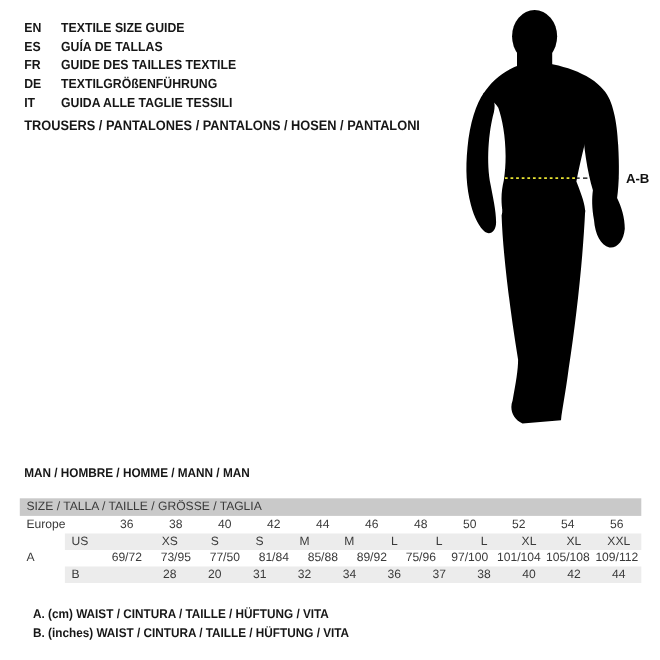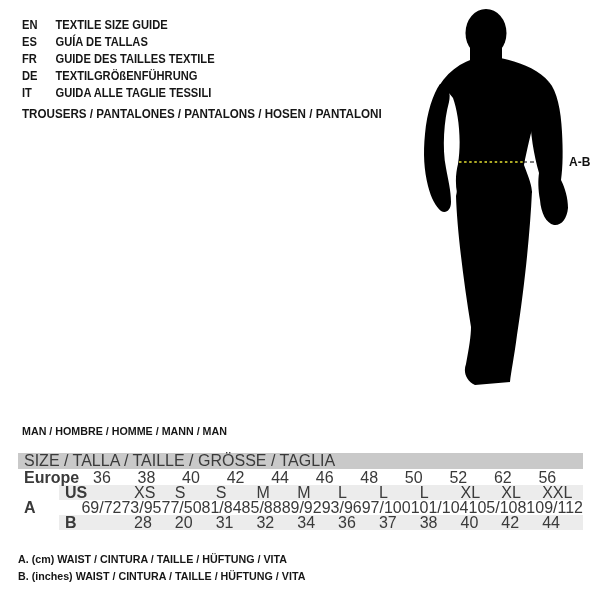--- a/index.html
+++ b/index.html
@@ -17,29 +17,29 @@
   .category{position:absolute;left:22px;top:107px;font-size:12.5px;}
   
   .figure{position:absolute;left:406px;top:0;width:200px;height:400px;}
   .sil{fill:var(--silhouette,#000);}
   .waist-on{stroke:var(--measure_line_on_body,#e8e332);stroke-width:1.6;stroke-dasharray:2.5 2.6;}
   .waist-off{stroke:var(--measure_line_off_body,#000);stroke-width:1.2;stroke-dasharray:4 3;}
   .ab-label{font-size:12px;font-weight:600;fill:#111;font-family:"Liberation Sans",sans-serif;}
   
   .man-title{position:absolute;left:22px;top:425px;font-size:11.5px;}
   .size-table{position:absolute;left:18px;top:453px;width:565px;
-              font-size:16px;color:var(--table_text,#3a3a3a);}
+              font-size:11px;color:var(--table_text,#3a3a3a);}
   .thead{height:16px;line-height:16px;background:var(--table_header_bg,#c9c9c9);
          padding-left:6px;margin-bottom:1px;}
   .trow{display:flex;height:15px;line-height:15px;}
   .trow.stripe{background:var(--table_stripe_bg,#ececec);margin-left:41px;}
-  .tlabel{width:75px;padding-left:6px;box-sizing:border-box;font-weight:bold;}
-  .tcell{flex:1;text-align:left;}
+  .tlabel{width:75px;padding-left:6px;box-sizing:border-box;}
+  .tcell{flex:1;text-align:center;}
   
-  .notes{position:absolute;left:18px;top:550px;}
+  .notes{position:absolute;left:30px;top:550px;}
   .note-line{height:17.5px;font-size:11.5px;display:flex;align-items:center;}
 </style>
 </head>
 <body>
 
 <div class="canvas">
 
   <div class="lang-list bc">
     <div class="lang-row">
       <span class="code">EN</span>
@@ -88,21 +88,21 @@
       <div class="tlabel">Europe</div>
       <div class="tcell">36</div>
       <div class="tcell">38</div>
       <div class="tcell">40</div>
       <div class="tcell">42</div>
       <div class="tcell">44</div>
       <div class="tcell">46</div>
       <div class="tcell">48</div>
       <div class="tcell">50</div>
       <div class="tcell">52</div>
-      <div class="tcell">62</div>
+      <div class="tcell">54</div>
       <div class="tcell">56</div>
     </div>
 
     <div class="trow stripe">
       <div class="tlabel">US</div>
       <div class="tcell">XS</div>
       <div class="tcell">S</div>
       <div class="tcell">S</div>
       <div class="tcell">M</div>
       <div class="tcell">M</div>
@@ -115,21 +115,21 @@
     </div>
 
     <div class="trow">
       <div class="tlabel">A</div>
       <div class="tcell">69/72</div>
       <div class="tcell">73/95</div>
       <div class="tcell">77/50</div>
       <div class="tcell">81/84</div>
       <div class="tcell">85/88</div>
       <div class="tcell">89/92</div>
-      <div class="tcell">93/96</div>
+      <div class="tcell">75/96</div>
       <div class="tcell">97/100</div>
       <div class="tcell">101/104</div>
       <div class="tcell">105/108</div>
       <div class="tcell">109/112</div>
     </div>
 
     <div class="trow stripe">
       <div class="tlabel">B</div>
       <div class="tcell">28</div>
       <div class="tcell">20</div>

